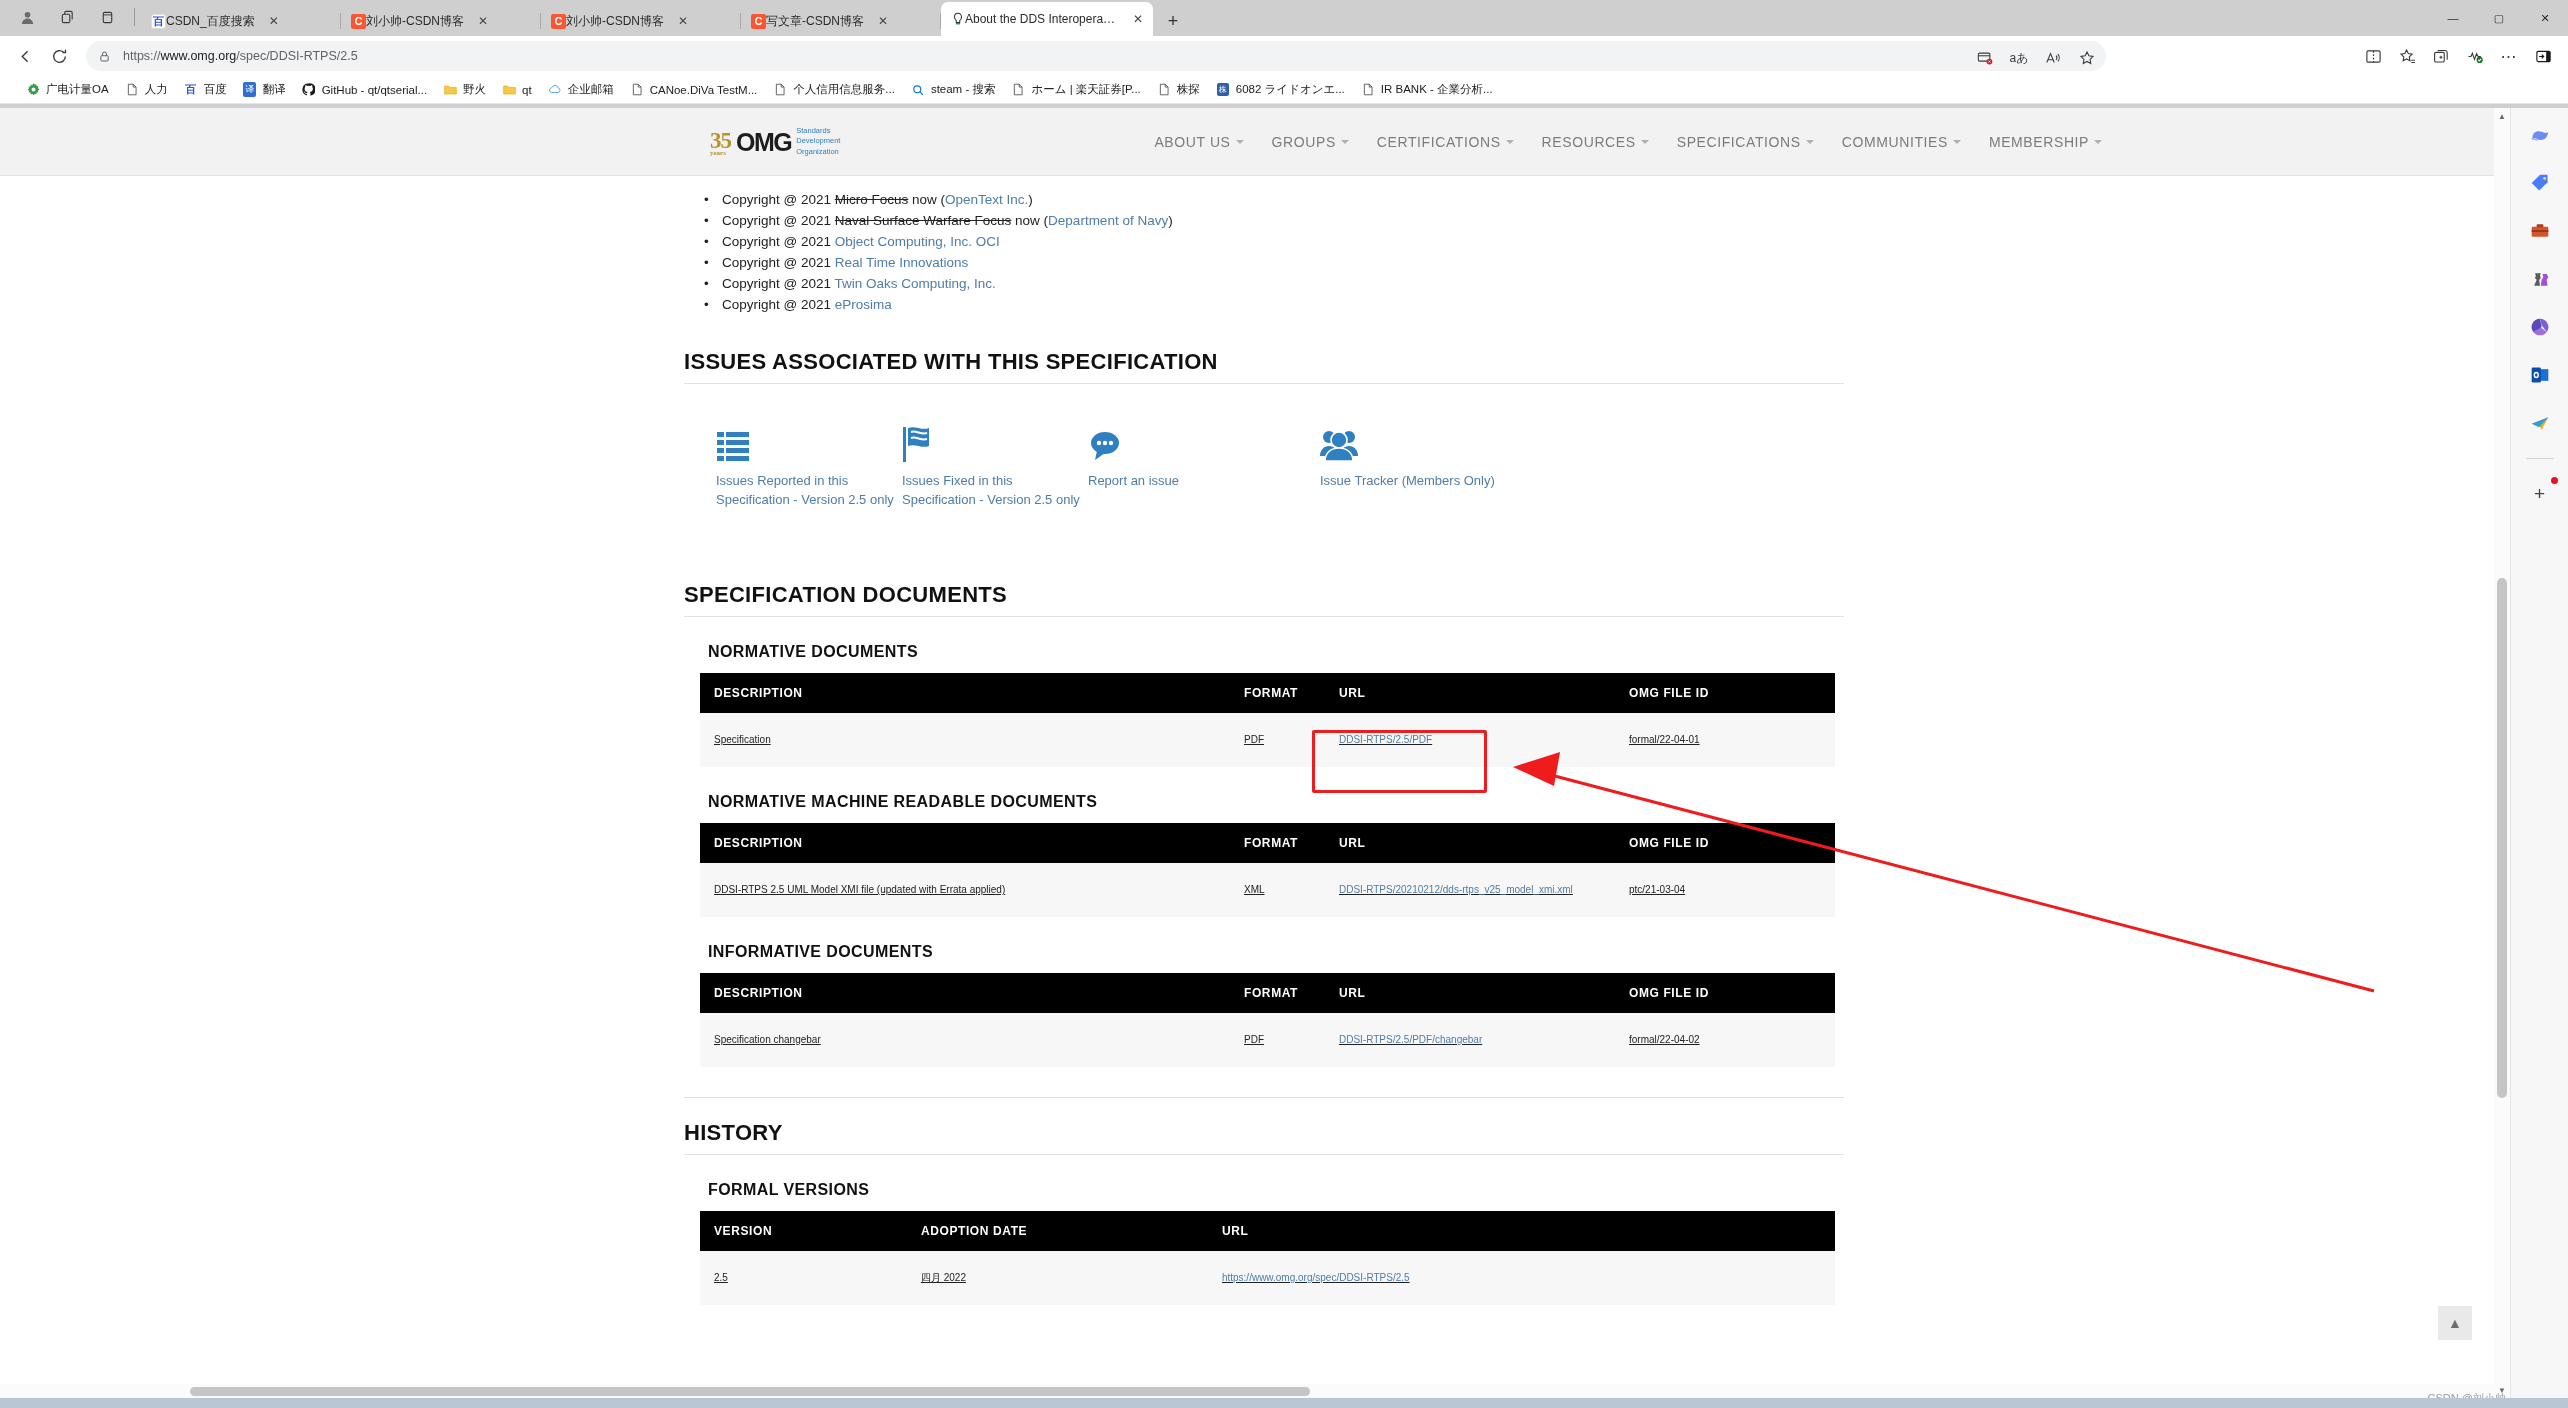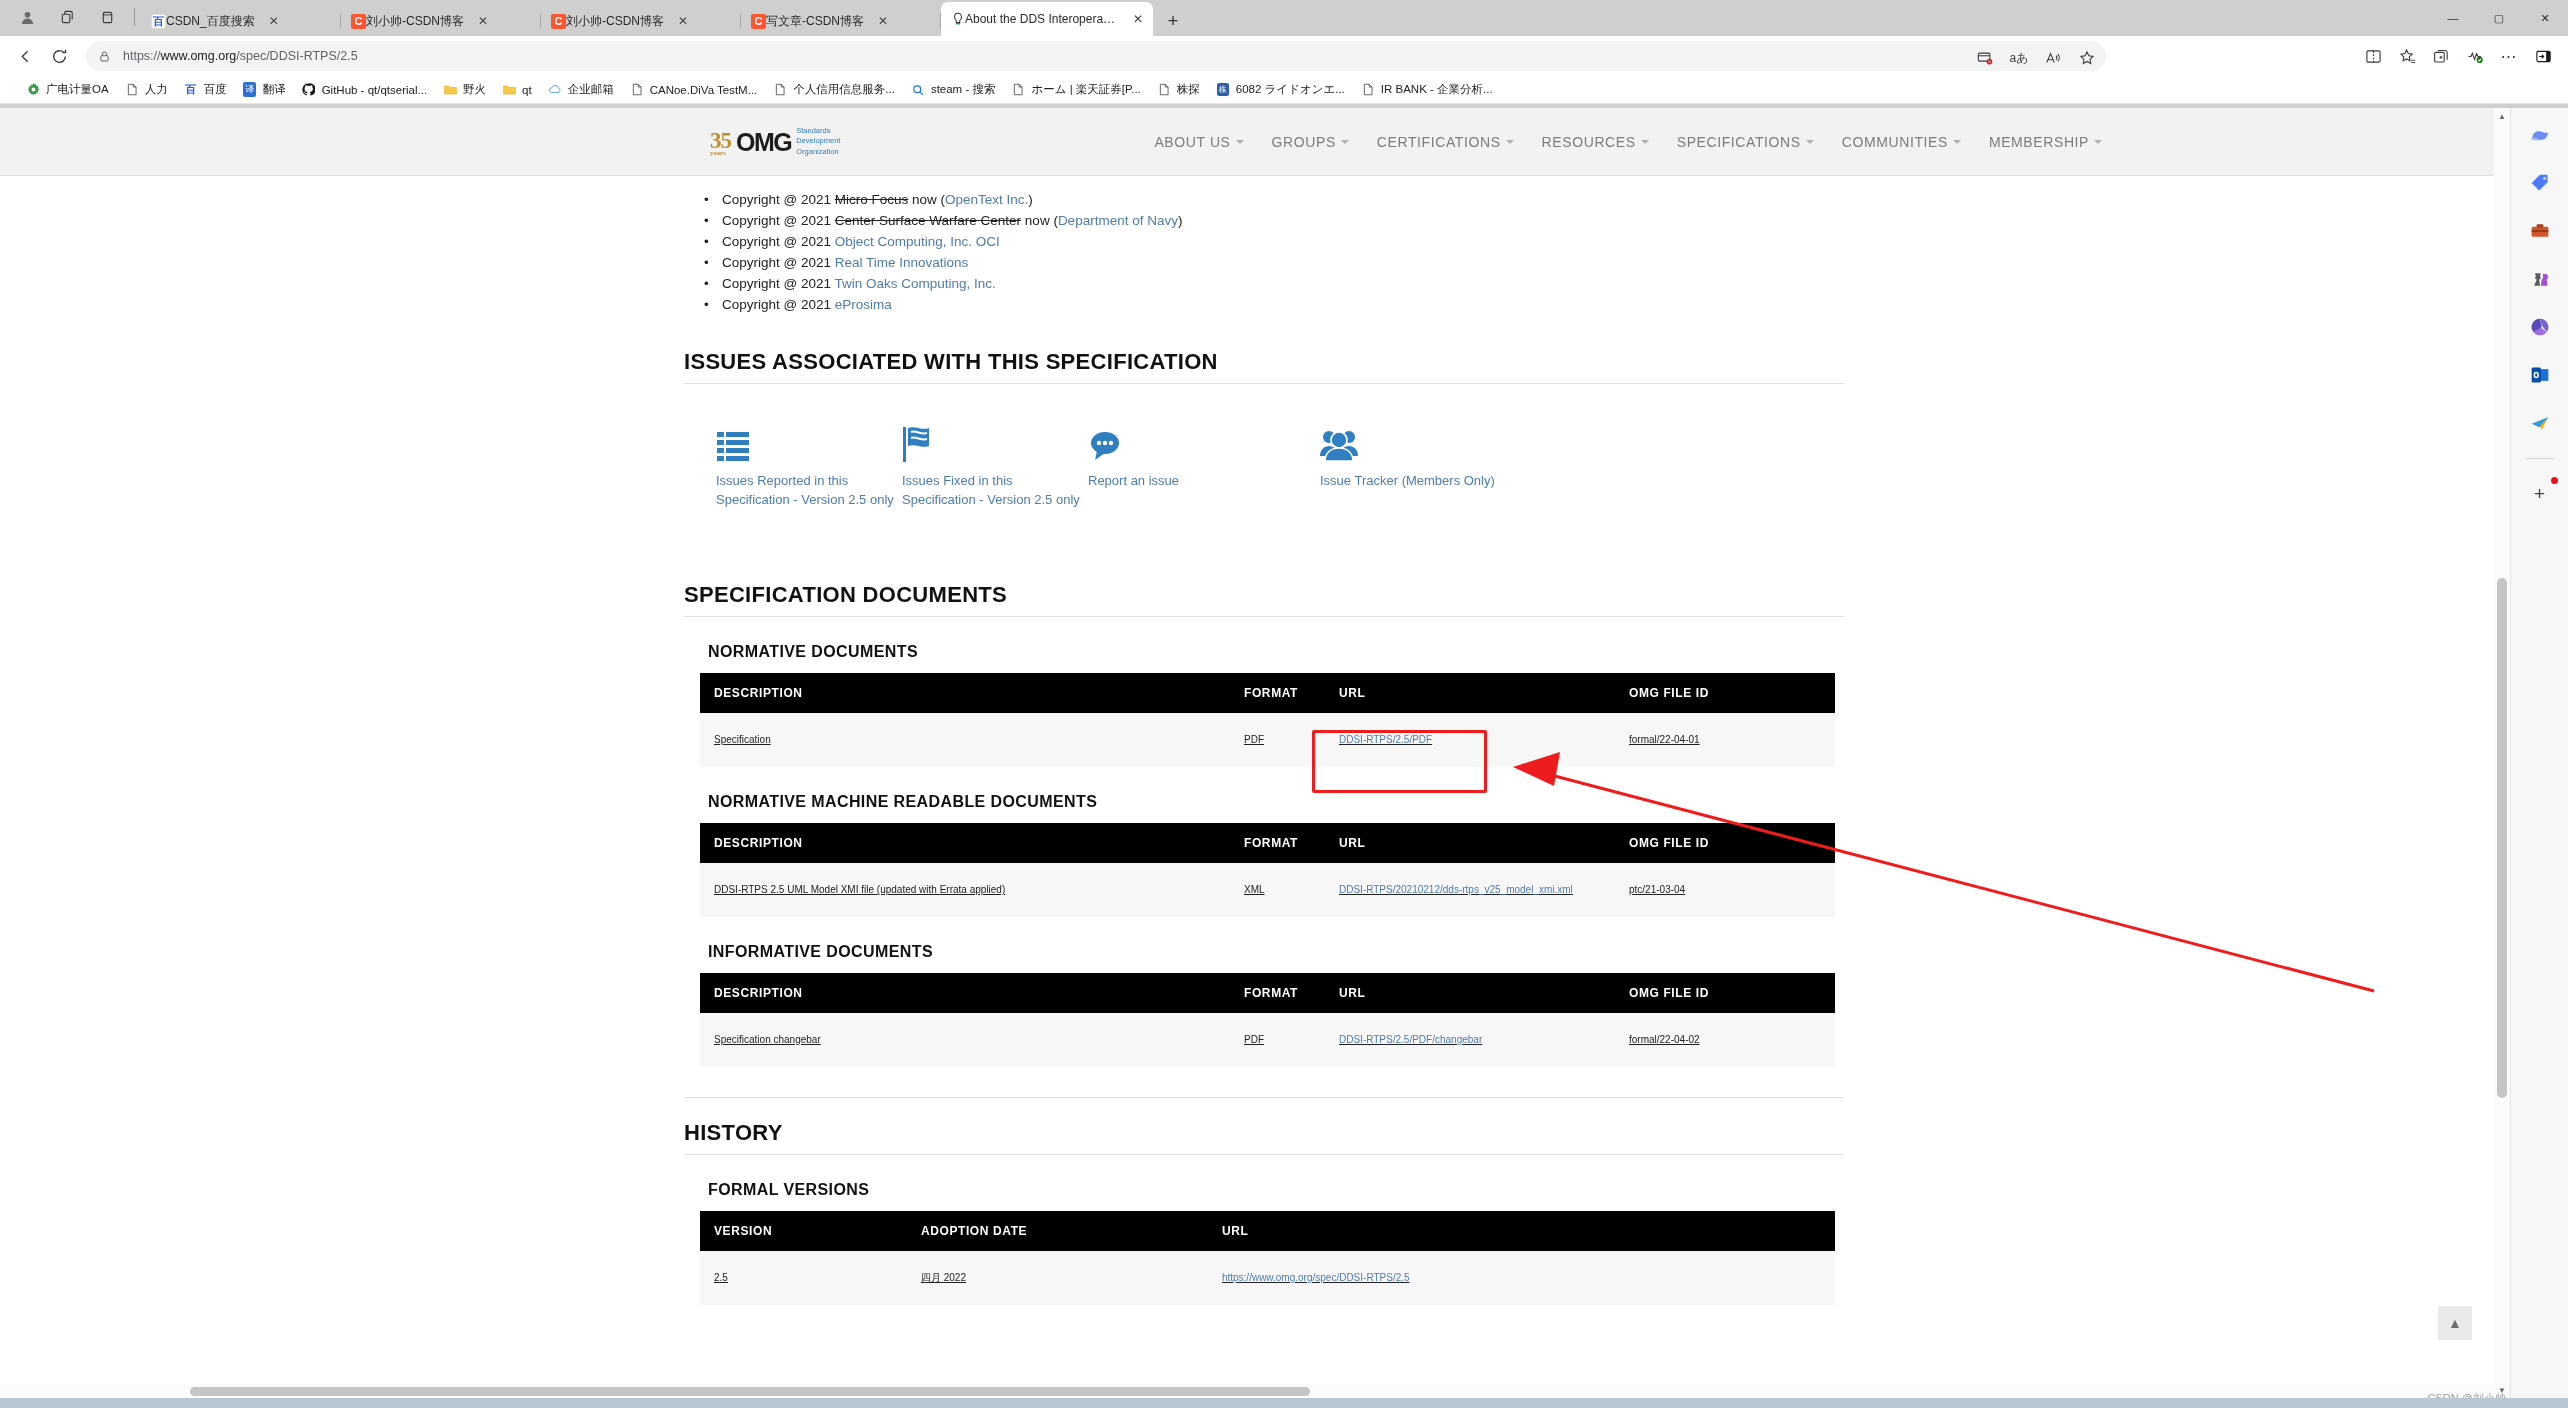--- a/index.html
+++ b/index.html
@@ -498,21 +498,21 @@
      <span>MEMBERSHIP</span>
      <i class="caret"></i>
    </div>
           </div>
       </div>
 
       <div class="content">
 
         <ul class="copyright" id="copylist">
             <li><span>Copyright @ 2021 </span><span class="strike">Micro Focus</span><span> now (</span><a class="blue" href="#">OpenText Inc.</a><span>)</span></li>
-            <li><span>Copyright @ 2021 </span><span class="strike">Center Surface Warfare Center</span><span> now (</span><a class="blue" href="#">Department of Navy</a><span>)</span></li>
+            <li><span>Copyright @ 2021 </span><span class="strike">Naval Surface Warfare Focus</span><span> now (</span><a class="blue" href="#">Department of Navy</a><span>)</span></li>
             <li><span>Copyright @ 2021 </span><a class="blue" href="#">Object Computing, Inc. OCI</a></li>
             <li><span>Copyright @ 2021 </span><a class="blue" href="#">Real Time Innovations</a></li>
             <li><span>Copyright @ 2021 </span><a class="blue" href="#">Twin Oaks Computing, Inc.</a></li>
             <li><span>Copyright @ 2021 </span><a class="blue" href="#">eProsima</a></li>
           </ul>
 
         <h2 class="sec">ISSUES ASSOCIATED WITH THIS SPECIFICATION</h2>
         <div class="rule"></div>
 
         <div class="issues">

